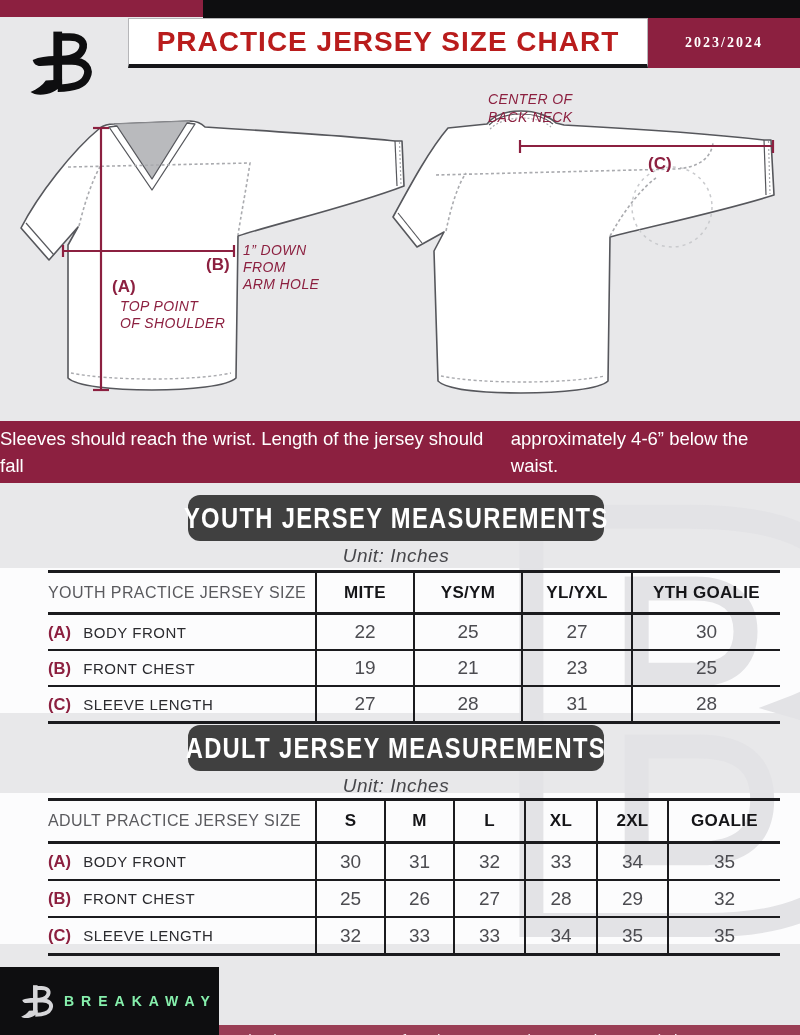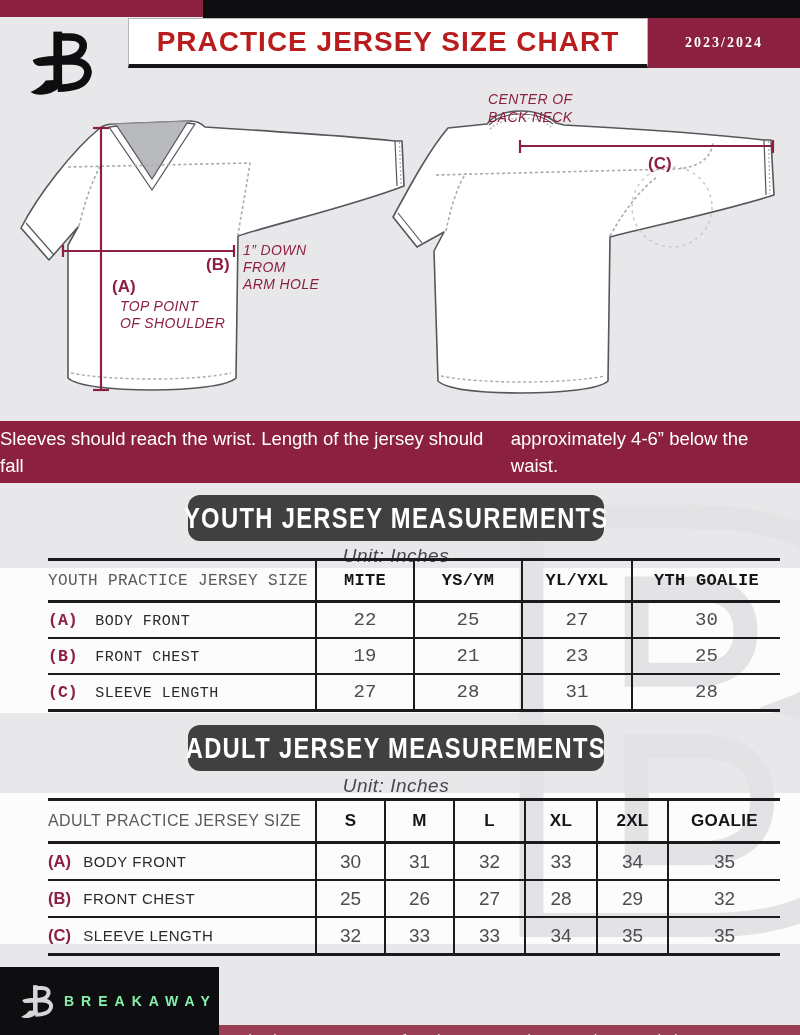--- a/index.html
+++ b/index.html
@@ -34,21 +34,21 @@
                   border-radius:12px;display:flex;align-items:center;justify-content:center;}
   .sb-youth{top:495px;} .sb-adult{top:725px;}
   .section-banner span{display:inline-block;color:#ffffff;font-weight:700;font-size:27px;
                        letter-spacing:1.5px;transform:scale(.88,1.12);white-space:nowrap;}
   .unit{position:absolute;left:0;width:792px;text-align:center;font-style:italic;
         font-size:19px;color:#47474b;letter-spacing:.5px;}
   .unit-youth{top:545px;} .unit-adult{top:775px;}
   
   .size-table{position:absolute;left:48px;width:732px;border-collapse:collapse;table-layout:fixed;
               border-top:3px solid #1b1b1e;background:transparent;}
-  .t-youth{top:558px;font-family:Liberation Mono, monospace;} .t-adult{top:798px;}
+  .t-youth{top:570px;} .t-adult{top:798px;}
   .size-table th,.size-table td{padding:0;margin:0;}
   .size-table tr > *:not(:first-child){border-left:2px solid #1b1b1e;}
   .size-table thead th{border-bottom:3px solid #1b1b1e;}
   .size-table tbody td{border-bottom:2px solid #1b1b1e;}
   .size-table tbody tr:last-child td{border-bottom:3px solid #1b1b1e;}
   .t-youth thead th{height:39px;} .t-youth tbody td{height:34px;}
   .t-adult thead th{height:40px;} .t-adult tbody td{height:35px;}
   .col-label-h{font-weight:400;font-size:16px;color:#5a5a5e;letter-spacing:.4px;text-align:left;
                padding-left:16px;}
   .col-size-h{font-weight:700;font-size:17px;color:#151518;text-align:center;letter-spacing:.3px;}

